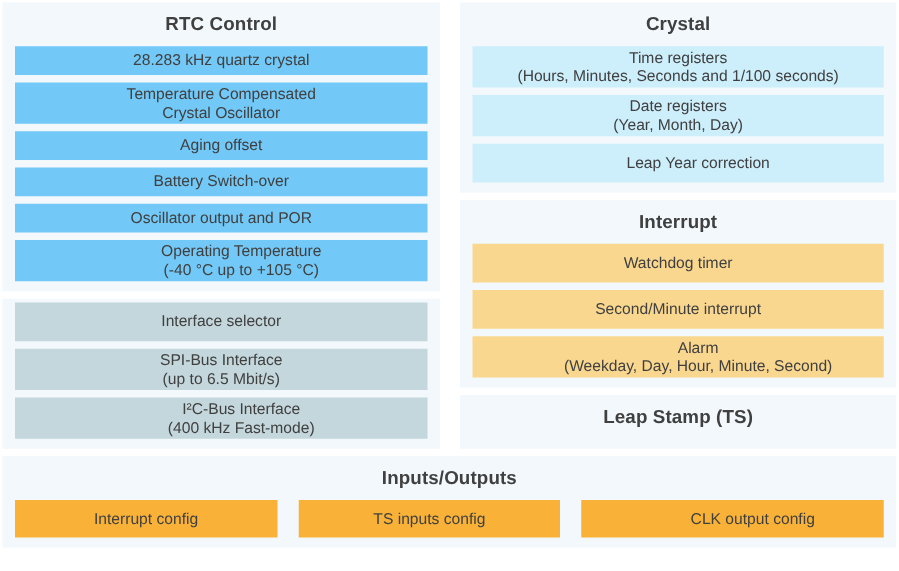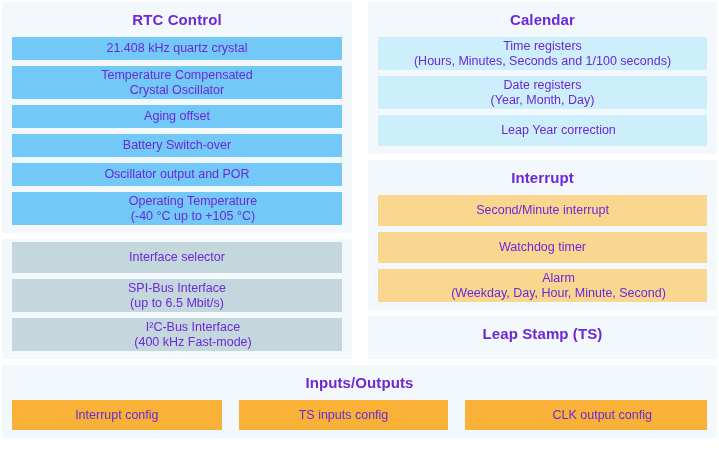--- a/index.html
+++ b/index.html
@@ -3,21 +3,21 @@
 <meta charset="utf-8">
 <style>
   html,body { margin:0; padding:0; background:#fff; }
   .page {
     position:relative;
     width:719px; height:457px;
     box-sizing:border-box;
     padding:2px;
     background:#ffffff;
     font-family:"Liberation Sans", sans-serif;
-    color:#6d28d9;
+    color:#404040;
     overflow:hidden;
   }
   .row { display:flex; gap:16px; }
   .col { display:flex; flex-direction:column; gap:6px; }
   .col-left  { width:350px; flex:none; }
   .col-right { flex:1; }
   .panel {
     background:#f2f8fb;
     box-sizing:border-box;
     padding:3px 8px 8px;
@@ -58,21 +58,21 @@
 <body>
 
 <div class="page">
 
   <div class="row">
 
     <div class="col col-left">
 
       <div class="panel panel-rtc">
         <div class="panel-title">RTC Control</div>
-        <div class="box bg-blue">21.408 kHz quartz crystal</div>
+        <div class="box bg-blue">28.283 kHz quartz crystal</div>
         <div class="box bg-blue">Temperature Compensated
 Crystal Oscillator</div>
         <div class="box bg-blue">Aging offset</div>
         <div class="box bg-blue">Battery Switch-over</div>
         <div class="box bg-blue">Oscillator output and POR</div>
         <div class="box bg-blue">Operating Temperature
 (-40 °C up to +105 °C)</div>
       </div>
 
       <div class="panel">
@@ -81,32 +81,32 @@
 (up to 6.5 Mbit/s)</div>
         <div class="box bg-gray">I²C-Bus Interface
 (400 kHz Fast-mode)</div>
       </div>
 
     </div>
 
     <div class="col col-right">
 
       <div class="panel">
-        <div class="panel-title">Calendar</div>
+        <div class="panel-title">Crystal</div>
         <div class="box bg-lightblue">Time registers
 (Hours, Minutes, Seconds and 1/100 seconds)</div>
         <div class="box bg-lightblue">Date registers
 (Year, Month, Day)</div>
         <div class="box bg-lightblue">Leap Year correction</div>
       </div>
 
       <div class="panel">
         <div class="panel-title">Interrupt</div>
+        <div class="box bg-lightorange">Watchdog timer</div>
         <div class="box bg-lightorange">Second/Minute interrupt</div>
-        <div class="box bg-lightorange">Watchdog timer</div>
         <div class="box bg-lightorange">Alarm
 (Weekday, Day, Hour, Minute, Second)</div>
       </div>
 
       <div class="panel">
         <div class="panel-title">Leap Stamp (TS)</div>
       </div>
 
     </div>
   </div>

